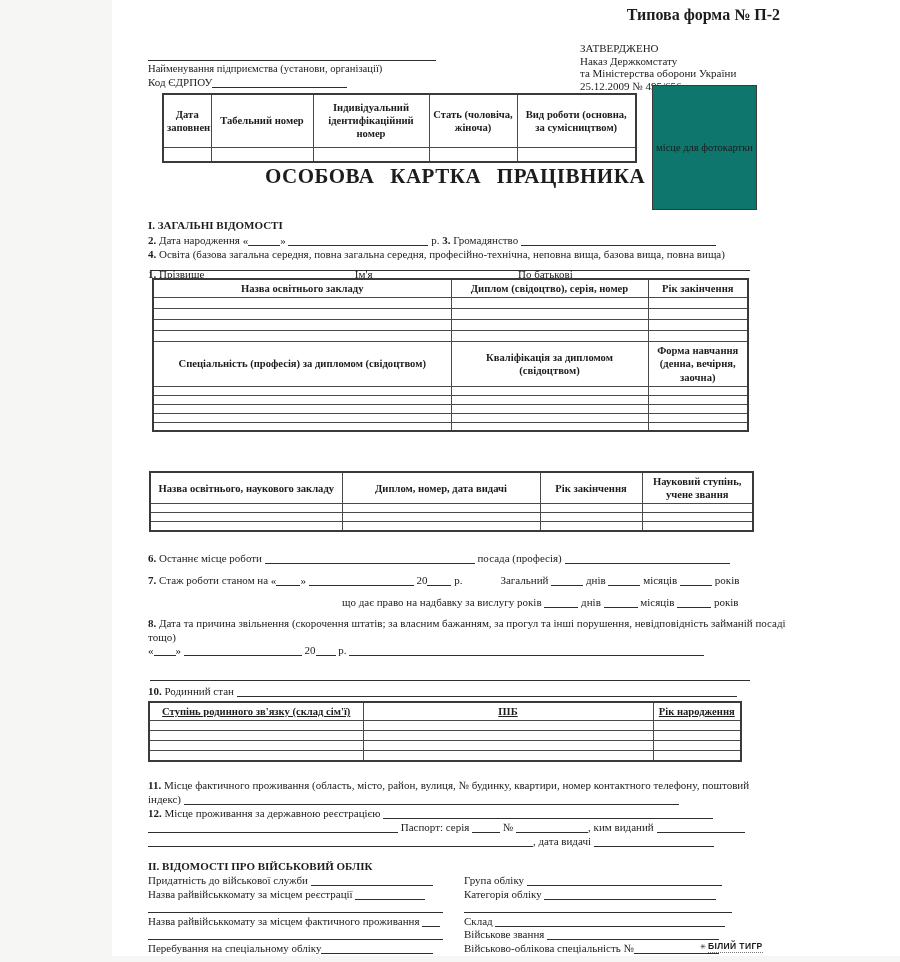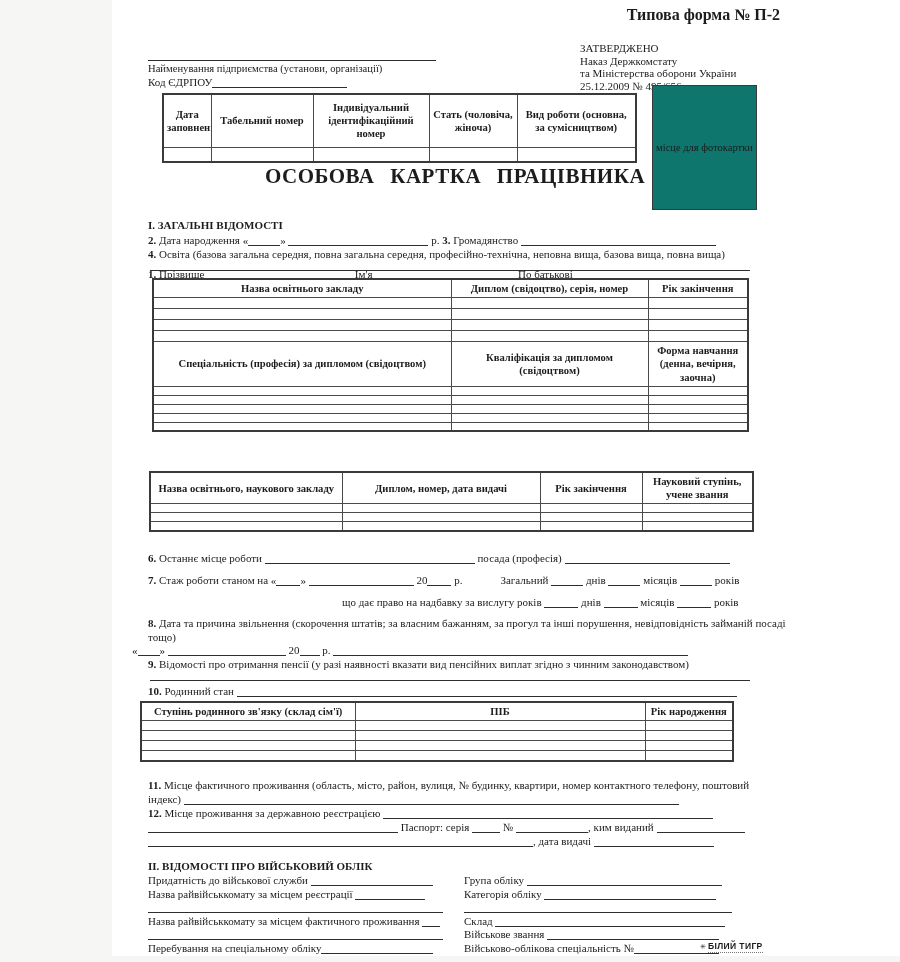--- a/index.html
+++ b/index.html
@@ -213,28 +213,27 @@
         </tr>
       </tbody>
     </table>
 
   <div class="abs line" style="left:36px;top:551px;"><span class="bt">6.</span><span class="t"> Останнє місце роботи </span><span class="u" style="width: 210px;"></span><span class="t"> посада (професія) </span><span class="u" style="width: 165px;"></span></div>
   <div class="abs line" style="left:36px;top:573px;"><span class="bt">7.</span><span class="t"> Стаж роботи станом на «</span><span class="u" style="width: 24px;"></span><span class="t">» </span><span class="u" style="width: 105px;"></span><span class="t"> 20</span><span class="u" style="width: 24px;"></span><span class="t"> р.</span><span class="sp" style="width: 38px;"></span><span class="t">Загальний </span><span class="u" style="width: 32px;"></span><span class="t"> днів </span><span class="u" style="width: 32px;"></span><span class="t"> місяців </span><span class="u" style="width: 32px;"></span><span class="t"> років</span></div>
   <div class="abs line" style="left:230px;top:595px;"><span class="t">що дає право на надбавку за вислугу років </span><span class="u" style="width: 34px;"></span><span class="t"> днів </span><span class="u" style="width: 34px;"></span><span class="t"> місяців </span><span class="u" style="width: 34px;"></span><span class="t"> років</span></div>
 
   <div class="abs line" style="left:36px;top:616px;"><span class="bt">8.</span><span class="t"> Дата та причина звільнення (скорочення штатів; за власним бажанням, за прогул та інші порушення, невідповідність займаній посаді</span></div>
   <div class="abs line" style="left:36px;top:630px;"><span class="t">тощо)</span></div>
-  <div class="abs line" style="left:20px;top:643px;"><span class="t">«</span><span class="u" style="width: 22px;"></span><span class="t">» </span><span class="u" style="width: 118px;"></span><span class="t"> 20</span><span class="u" style="width: 20px;"></span><span class="t"> р. </span><span class="u" style="width: 355px;"></span></div>
-
-  <div class="abs line" style="left:36px;top:657px;"><span class="bt">9.</span><span class="t"> Відомості про отримання пенсії (у разі наявності вказати вид пенсійних виплат згідно з чинним законодавством)</span></div>
+  <div class="abs line" style="left:36px;top:643px;"><span class="t">«</span><span class="u" style="width: 22px;"></span><span class="t">» </span><span class="u" style="width: 118px;"></span><span class="t"> 20</span><span class="u" style="width: 20px;"></span><span class="t"> р. </span><span class="u" style="width: 355px;"></span></div>
+
   <div class="abs line" style="left:38px;top:668px;"><span class="u" style="width: 600px;"></span></div>
 
   <div class="abs line" style="left:36px;top:684px;"><span class="bt">10.</span><span class="t"> Родинний стан </span><span class="u" style="width: 500px;"></span></div>
 
-  <table id="family-table" class="abs" style="left:28px;top:701px;width:592px;">
+  <table id="family-table" class="abs" style="left:36px;top:701px;width:592px;text-decoration:underline;">
       <colgroup>
         <col style="width: 214px;">
         <col style="width: 290px;">
         <col style="width: 88px;">
       </colgroup>
       <tbody>
         <tr class="hdr">
           <td class="th">Ступінь родинного зв'язку (склад сім'ї)</td>
           <td class="th">ПІБ</td>
           <td class="th">Рік народження</td>

